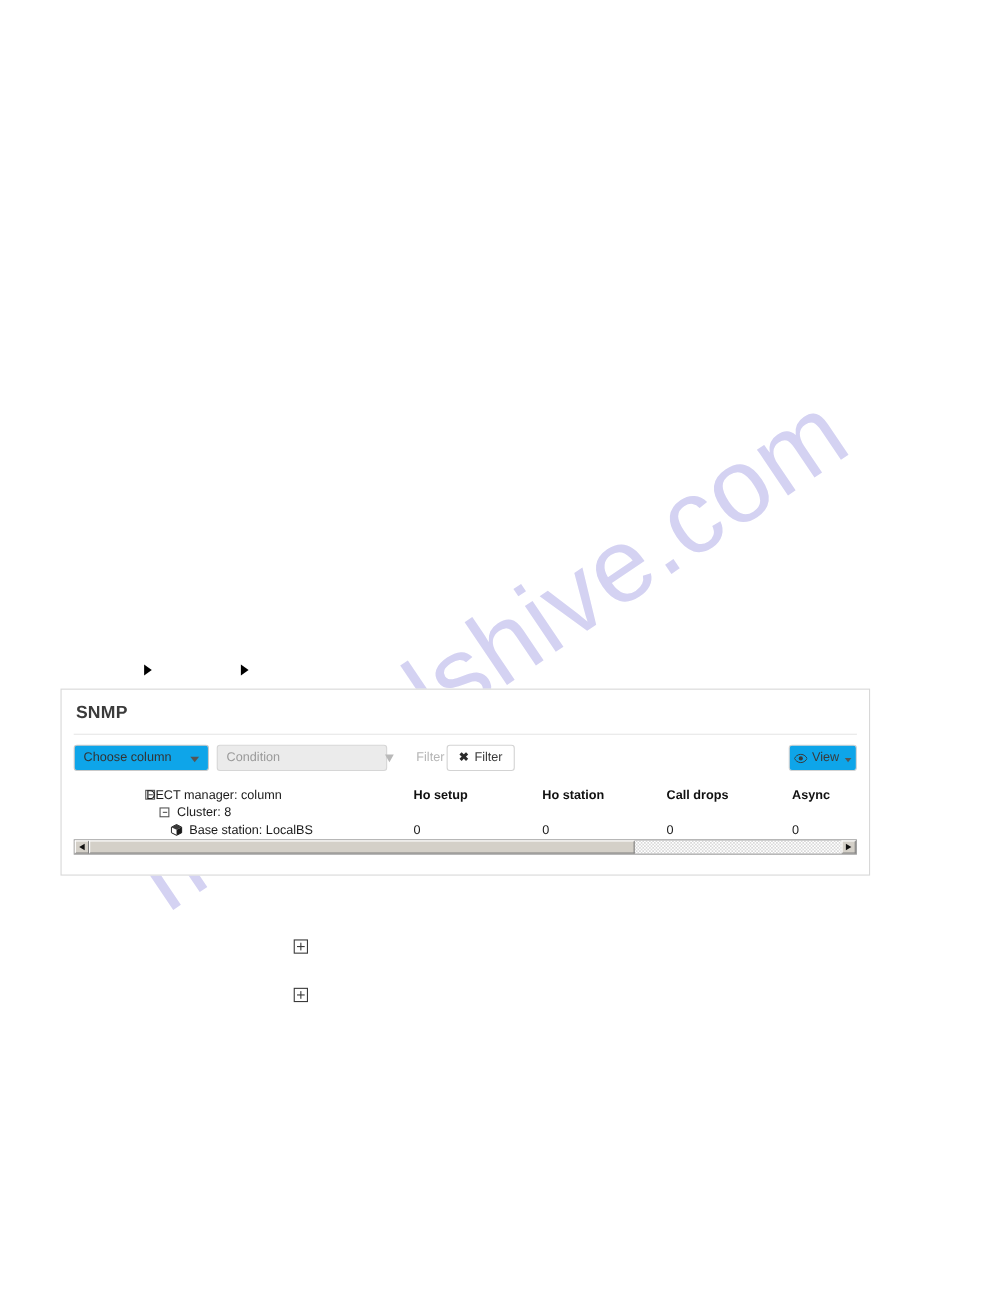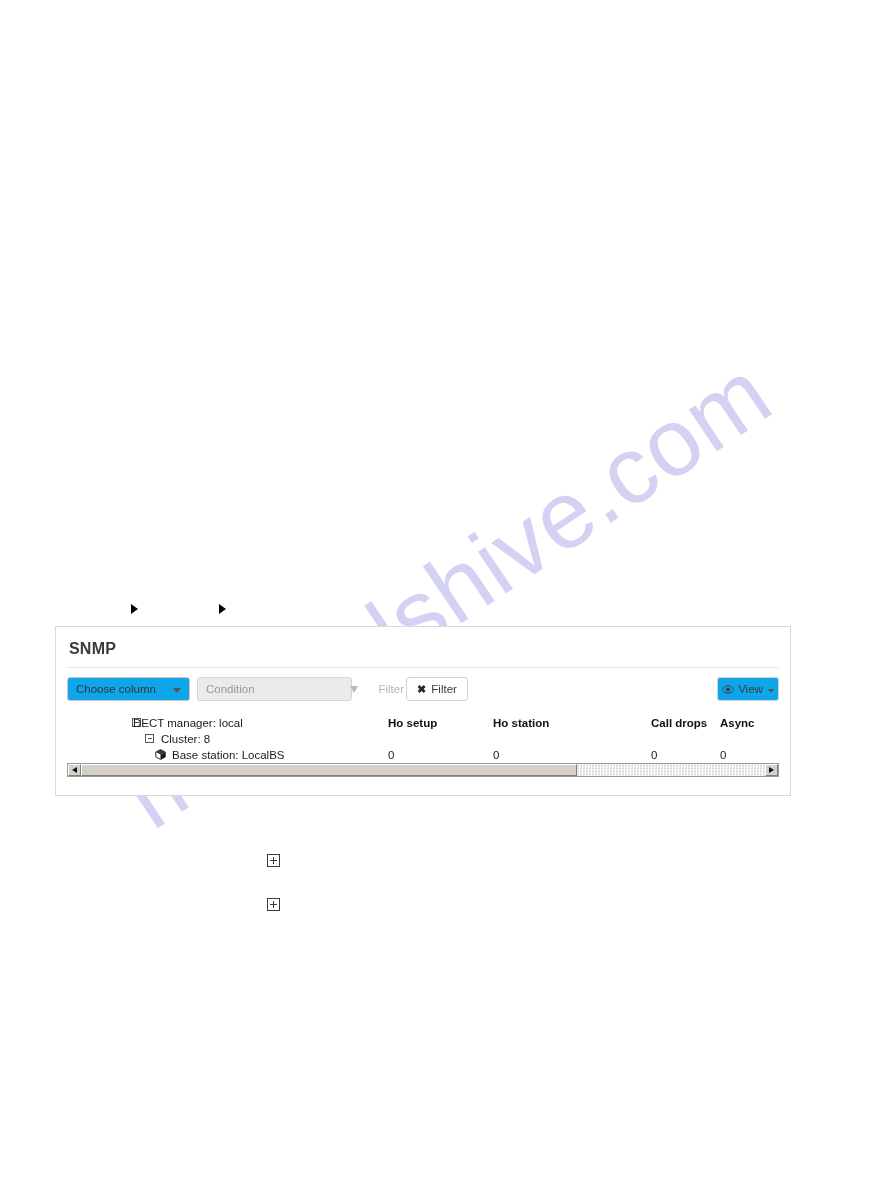--- a/index.html
+++ b/index.html
@@ -263,23 +263,23 @@
   .cell {
     position: absolute;
     top: 0;
     color: #1a1a1a;
     font-size: 11.5px;
   }
   .header-row .cell {
     font-weight: 700;
     color: #111111;
   }
-  .c0 { left: 332px; text-align: right; }
+  .c0 { left: 320px; text-align: right; }
   .c1 { left: 437px; }
-  .c2 { left: 550px; margin-left: 45px; }
+  .c2 { left: 550px; }
   .c3 { left: 664px; }
 
   
   .hscroll {
     position: absolute;
     left: 11px;
     right: 11px;
     bottom: 18px;
     height: 14px;
     box-sizing: border-box;
@@ -370,21 +370,21 @@
       <span>View</span>
       <span class="caret-small"></span>
     </div>
 
   </div>
 
   <div class="grid-area">
 
     <div class="grid-row header-row">
       <span class="toggle-box toggle-0"></span>
-      <span class="row-label level-0">DECT manager: local</span>
+      <span class="row-label level-0">DECT manager: column</span>
       <span class="cell c0">Ho setup</span>
       <span class="cell c1">Ho station</span>
       <span class="cell c2">Call drops</span>
       <span class="cell c3">Async</span>
 
     </div>
 
     <div class="grid-row">
       <span class="toggle-box toggle-1"></span>
       <span class="row-label level-1">Cluster: 8</span>

